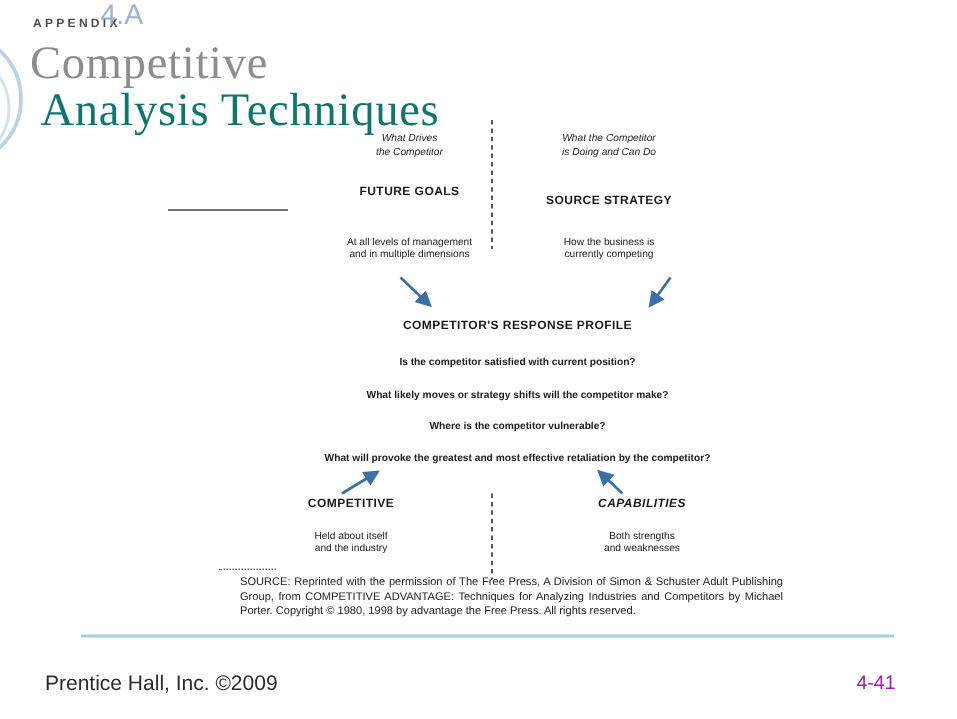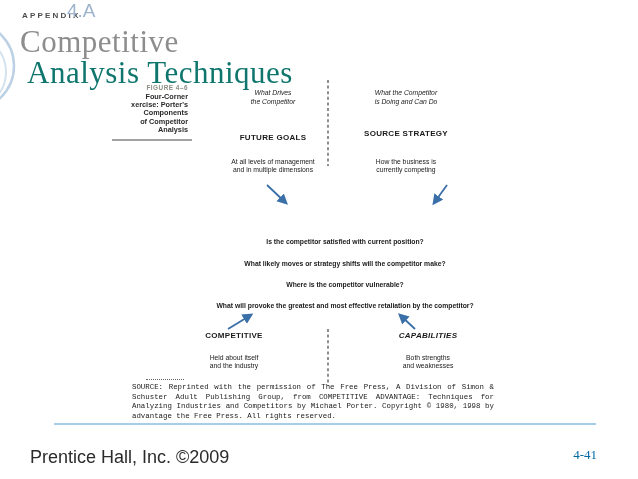--- a/index.html
+++ b/index.html
@@ -53,64 +53,56 @@
   .d-desc { font-size: 6.8px; line-height: 8.3px; }
   .d-center-head { font-size: 8px; font-weight: 700; letter-spacing: 0.3px; }
   .d-question { font-size: 6.8px; font-weight: 700; }
 
   
   .source-rule {
     position: absolute; left: 146px; top: 379px; width: 38px;
     border-top: 1px dotted #666;
   }
   .source-text {
-    position: absolute; left: 132px; top: 383px; width: 362px;
-    font-family: Liberation Mono, monospace;
+    position: absolute; left: 160px; top: 383px; width: 362px;
+    font-family: Liberation Sans, sans-serif;
     font-size: 7.4px; line-height: 9.6px; color: #1a1a1a;
     text-align: justify;
   }
 
   
   .footer-rule {
     position: absolute; left: 54px; top: 423px; width: 542px; height: 2px;
     background: #a7cde9;
   }
   .footer-left {
     position: absolute; left: 30px; top: 447px;
-    font-size: 18px; color: #2b2b2b;
+    font-size: 14px; color: #2b2b2b;
   }
   .footer-right {
     position: absolute; right: 41px; top: 447px;
-    font-size: 13px; color: #0369a1; font-family: Liberation Serif, serif;
+    font-size: 13px; color: #a21caf;
   }
   svg.overlay { position: absolute; left: 0; top: 0; pointer-events: none; }
 </style>
 </head>
 <body>
 
 <div class="slide">
 
   <svg class="decor-svg" width="30" height="130" viewBox="0 0 30 130">
     <circle cx="-30" cy="66" r="44" fill="none" stroke="#bcd2e4" stroke-width="2.5"></circle>
     <circle cx="-31" cy="72" r="37" fill="none" stroke="#d4e2ee" stroke-width="2"></circle>
   </svg>
 
   <div class="appendix-label">APPENDIX</div>
   <div class="appendix-number">4.A</div>
   <div class="title-line1">Competitive</div>
   <div class="title-line2">Analysis Techniques</div>
 
-  <div class="fig-caption">
-    <div class="fig-number">FIGURE 4–6</div>
-    <div class="fig-line">Four-Corner</div>
-    <div class="fig-line">xercise: Porter's</div>
-    <div class="fig-line">Components</div>
-    <div class="fig-line">of Competitor</div>
-    <div class="fig-line">Analysis</div>
-  </div>
 
   <svg class="overlay" width="638" height="479" viewBox="0 0 638 479">
     <defs>
       <marker id="ah" markerWidth="7" markerHeight="7" refX="4.5" refY="3" orient="auto">
         <path d="M0,0 L6,3 L0,6 z" fill="#3a6fa8"></path>
       </marker>
     </defs>
     <line x1="112" y1="140" x2="192" y2="140" stroke="#444" stroke-width="1"></line>
     <line x1="328" y1="80" x2="328" y2="166" stroke="#333" stroke-width="1.1" stroke-dasharray="3,2.6"></line>
     <line x1="328" y1="329" x2="328" y2="386" stroke="#333" stroke-width="1.1" stroke-dasharray="3,2.6"></line>
@@ -122,32 +114,33 @@
 
   <div class="dlab d-italic" style="left:273px; top:88px;">
     <div>What Drives</div>
     <div>the Competitor</div>
   </div>
   <div class="dlab d-italic" style="left:406px; top:88px;">
     <div>What the Competitor</div>
     <div>is Doing and Can Do</div>
   </div>
 
-  <div class="dlab d-head" style="left:273px; top:133px;">FUTURE GOALS</div>
+  <div class="dlab d-head" style="left:273px; top:123px;">FUTURE GOALS</div>
   <div class="dlab d-head" style="left:406px; top:129px;">SOURCE STRATEGY</div>
 
   <div class="dlab d-desc" style="left:273px; top:158px;">
     <div>At all levels of management</div>
     <div>and in multiple dimensions</div>
   </div>
   <div class="dlab d-desc" style="left:406px; top:158px;">
     <div>How the business is</div>
     <div>currently competing</div>
   </div>
 
+  <div class="dlab d-center-head" style="left:345px; top:212px;">COMPETITOR'S RESPONSE PROFILE</div>
   <div class="dlab d-question" style="left:345px; top:238px;">Is the competitor satisfied with current position?</div>
   <div class="dlab d-question" style="left:345px; top:260px;">What likely moves or strategy shifts will the competitor make?</div>
   <div class="dlab d-question" style="left:345px; top:281px;">Where is the competitor vulnerable?</div>
   <div class="dlab d-question" style="left:345px; top:302px;">What will provoke the greatest and most effective retaliation by the competitor?</div>
 
   <div class="dlab d-head" style="left:234px; top:331px;">COMPETITIVE</div>
   <div class="dlab d-head" style="left:428px; top:331px;font-style:italic;">CAPABILITIES</div>
 
   <div class="dlab d-desc" style="left:234px; top:354px;">
     <div>Held about itself</div>

